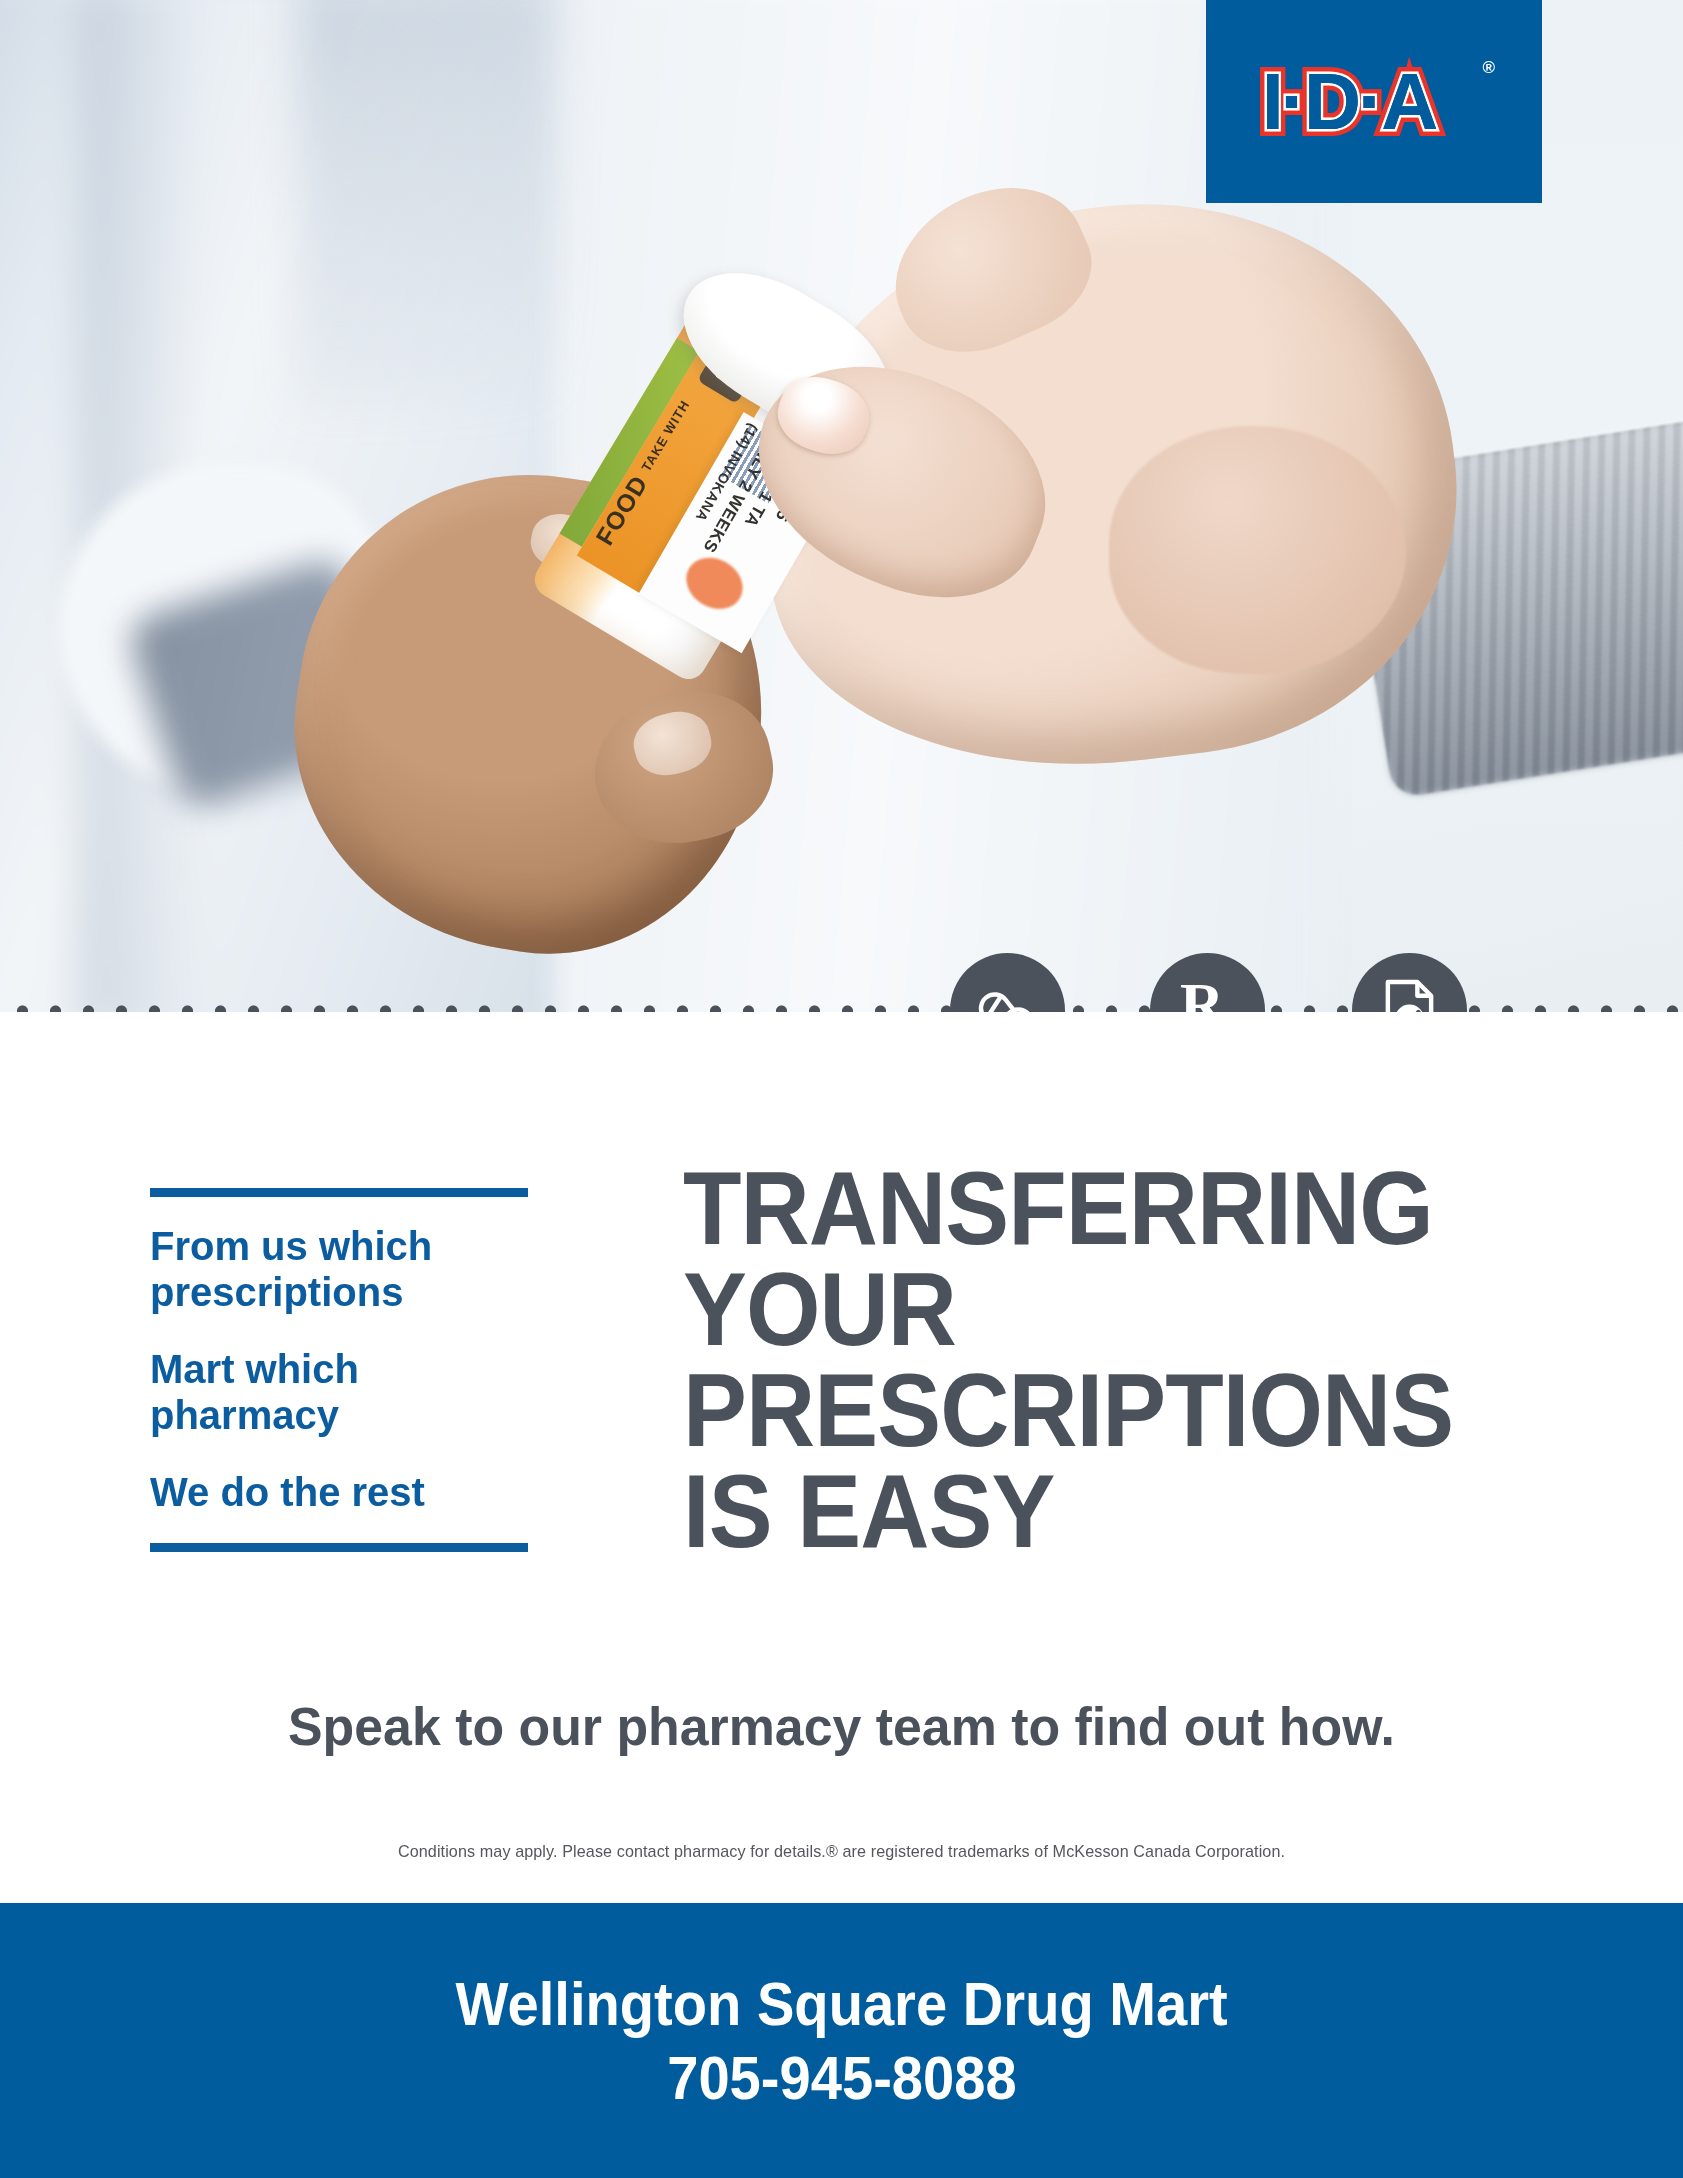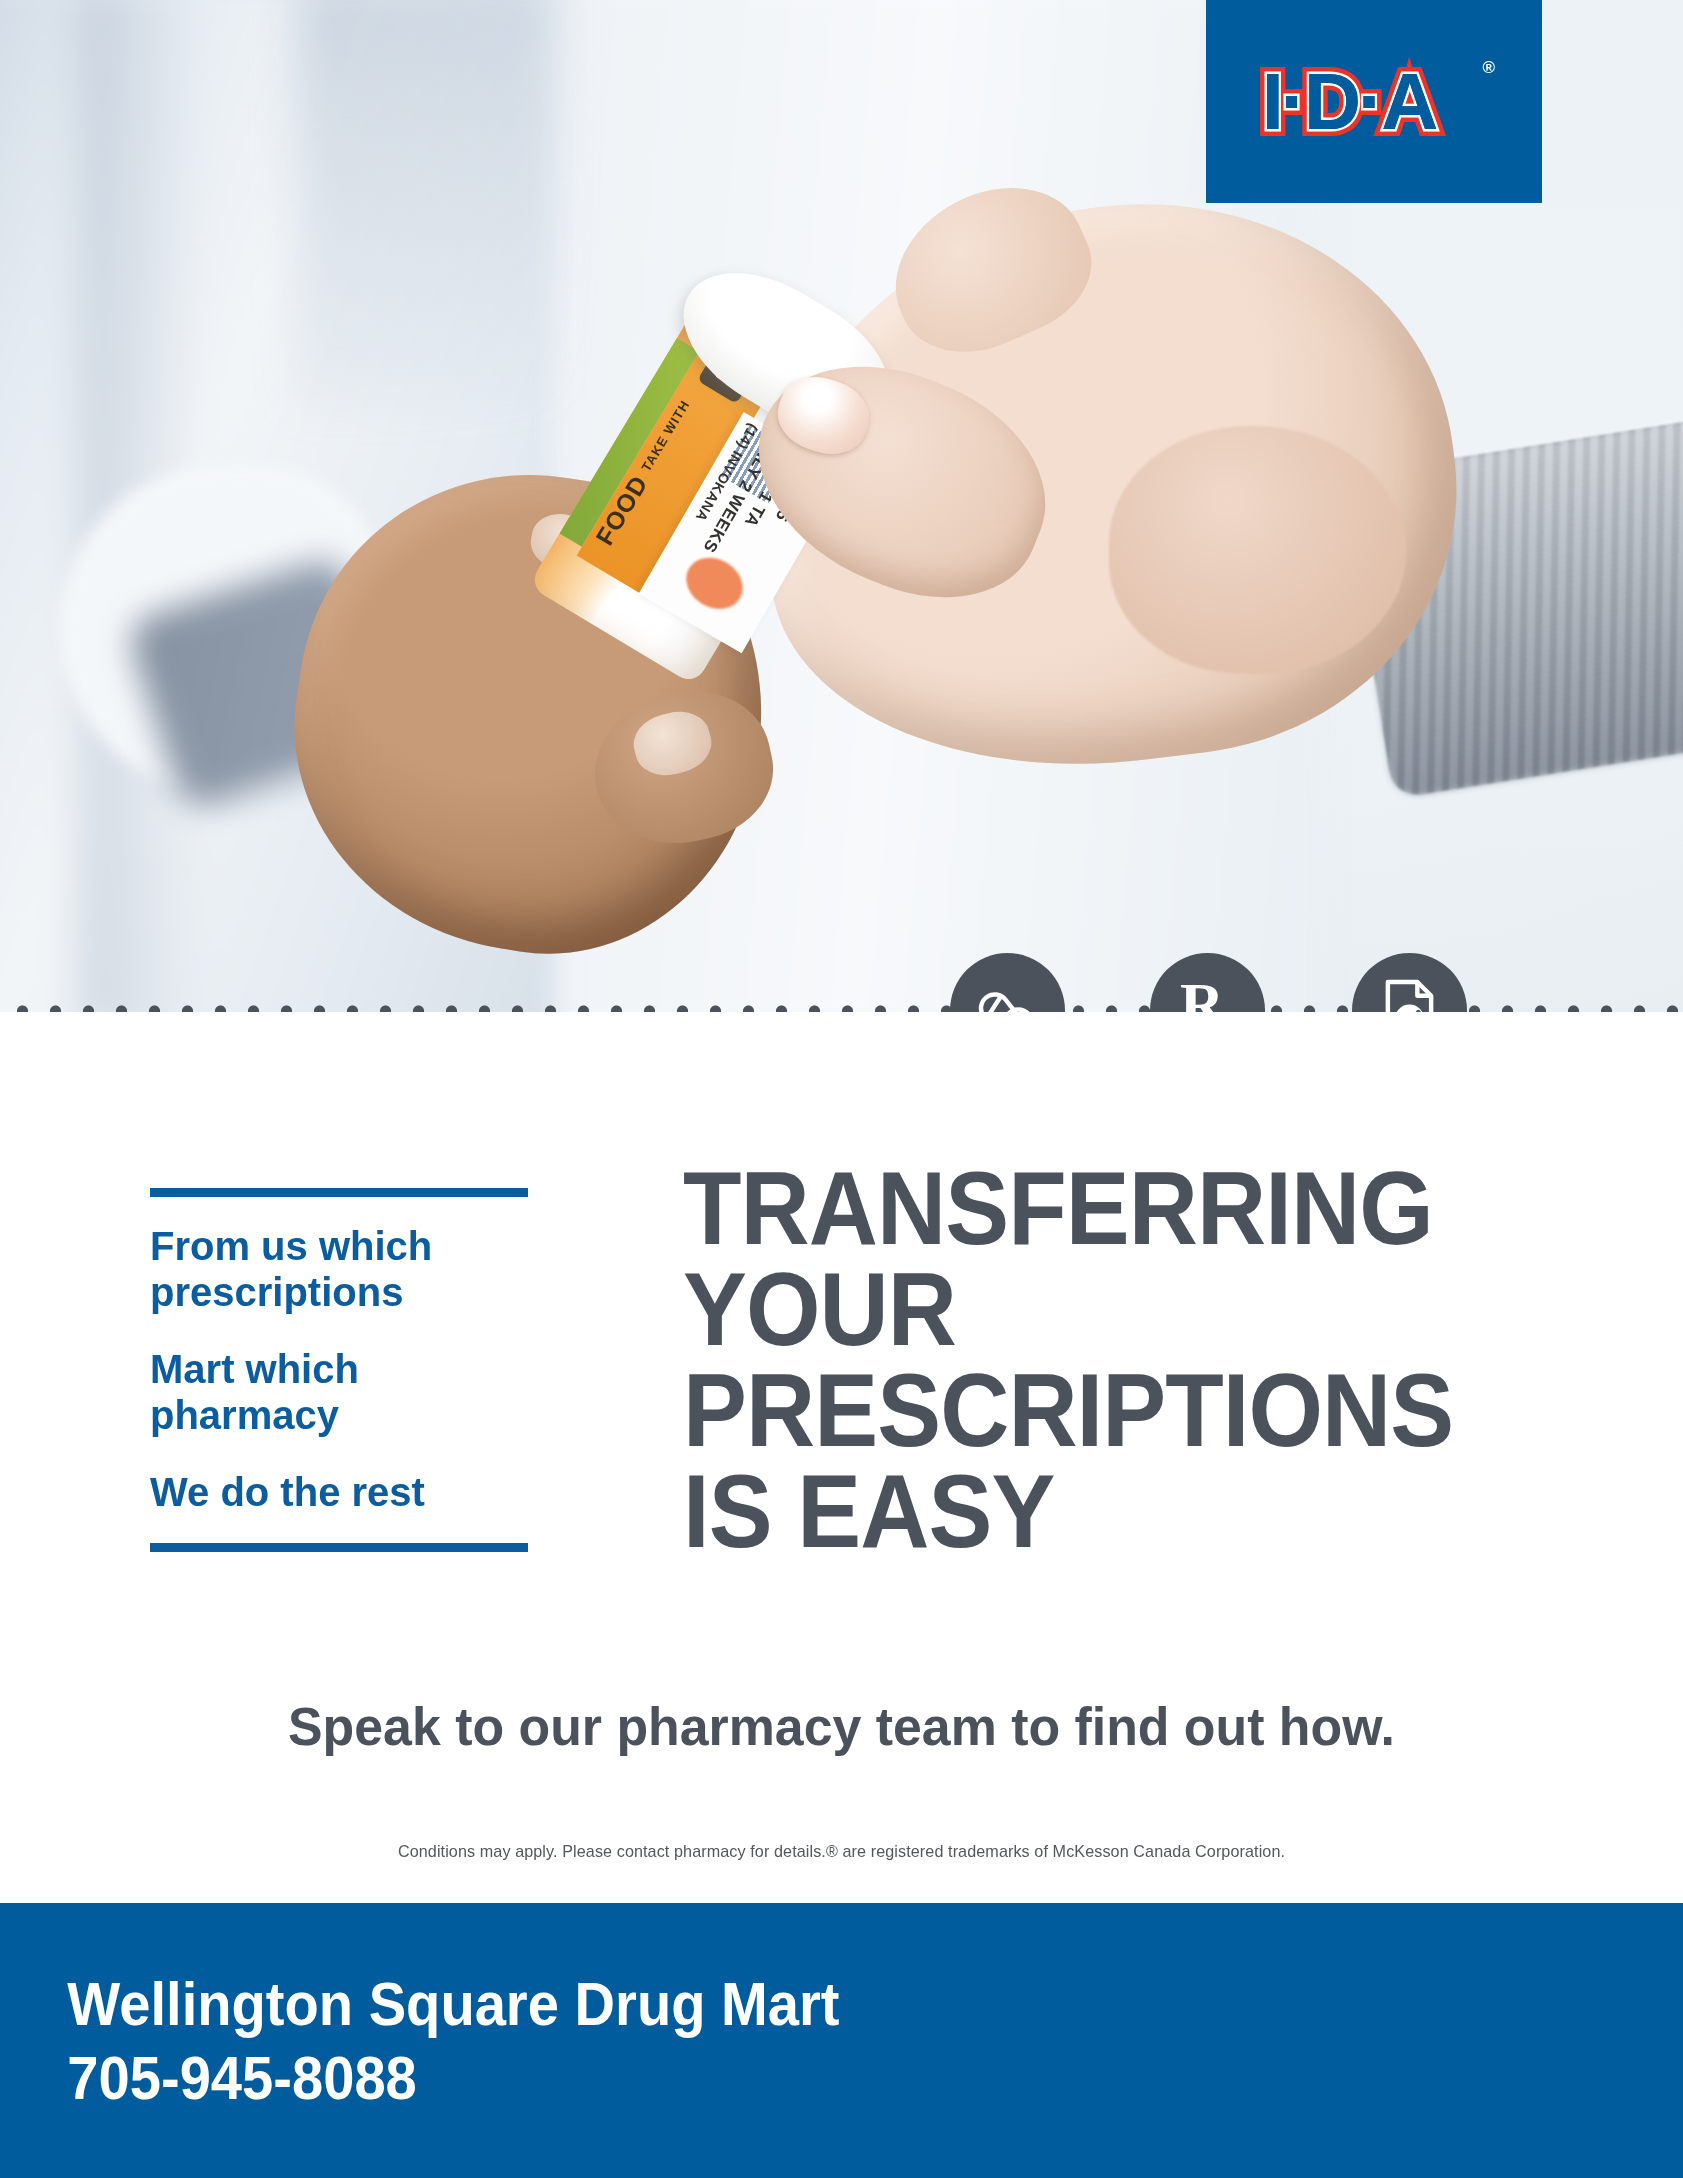--- a/index.html
+++ b/index.html
@@ -147,21 +147,21 @@
   .sub{position:absolute;left:0;top:683px;width:1683px;text-align:center;color:#4C525C;
      font-family:"Liberation Sans",sans-serif;font-weight:bold;font-size:54px;
      transform:scaleX(.96);}
 
   .fine{position:absolute;left:0;top:830px;width:1683px;text-align:center;color:#55575c;
      font-family:"Liberation Sans",sans-serif;font-size:17px;letter-spacing:0.1px;
      transform:scaleX(.95);}
 
   
   .footer{position:absolute;left:0;top:1903px;width:1683px;height:275px;background:#015C9E;
-     display:flex;flex-direction:column;justify-content:center;gap:4px;}
+     display:flex;flex-direction:column;align-items:center;justify-content:center;gap:4px;}
   .storeName{color:#ffffff;font-family:"Liberation Sans",sans-serif;font-weight:bold;font-size:61px;
      transform:scaleX(.92);}
   .storePhone{color:#ffffff;font-family:"Liberation Sans",sans-serif;font-size:61px;font-weight:bold;
      transform:scaleX(.92);}
 </style>
 </head>
 <body>
 
 <div class="photo">
   <div class="blurbg"></div>

